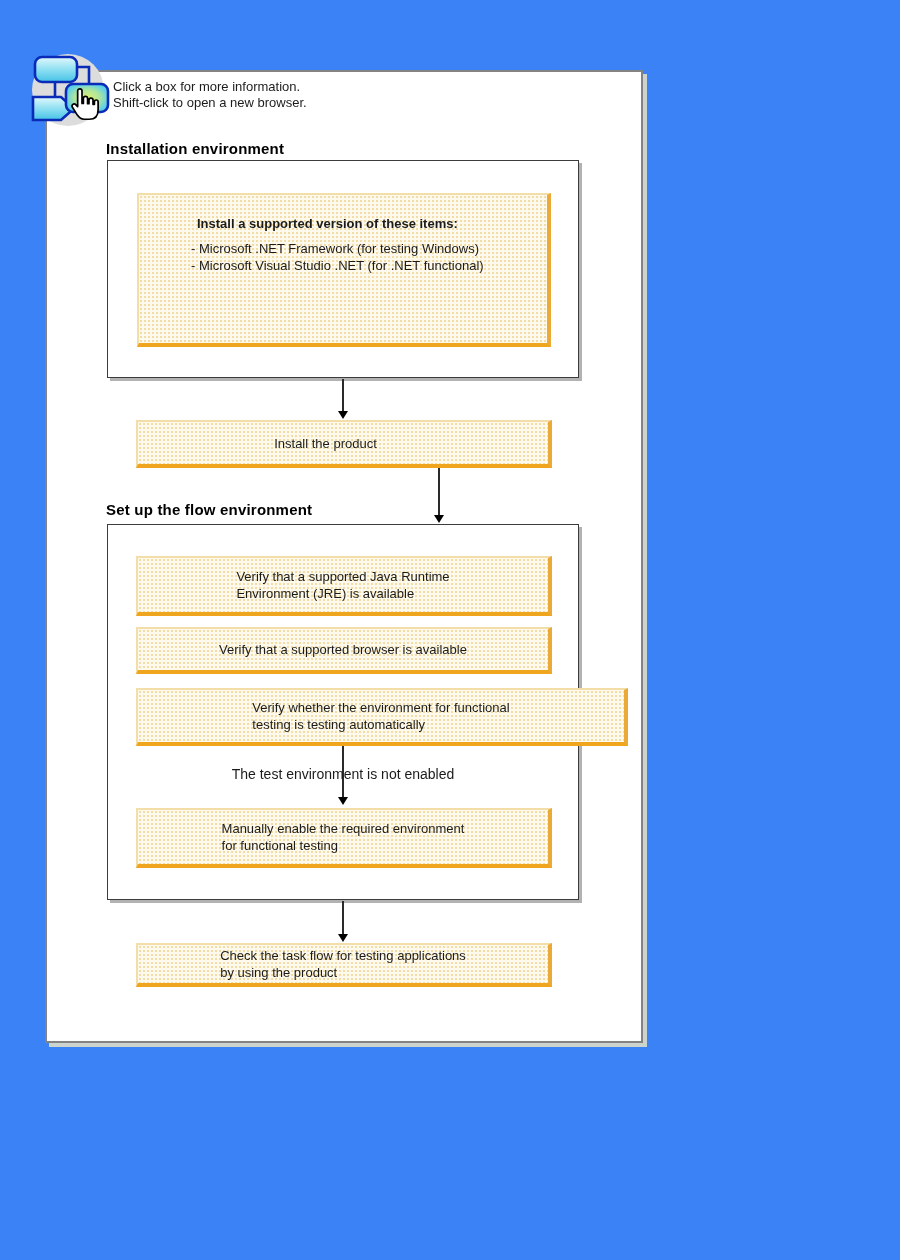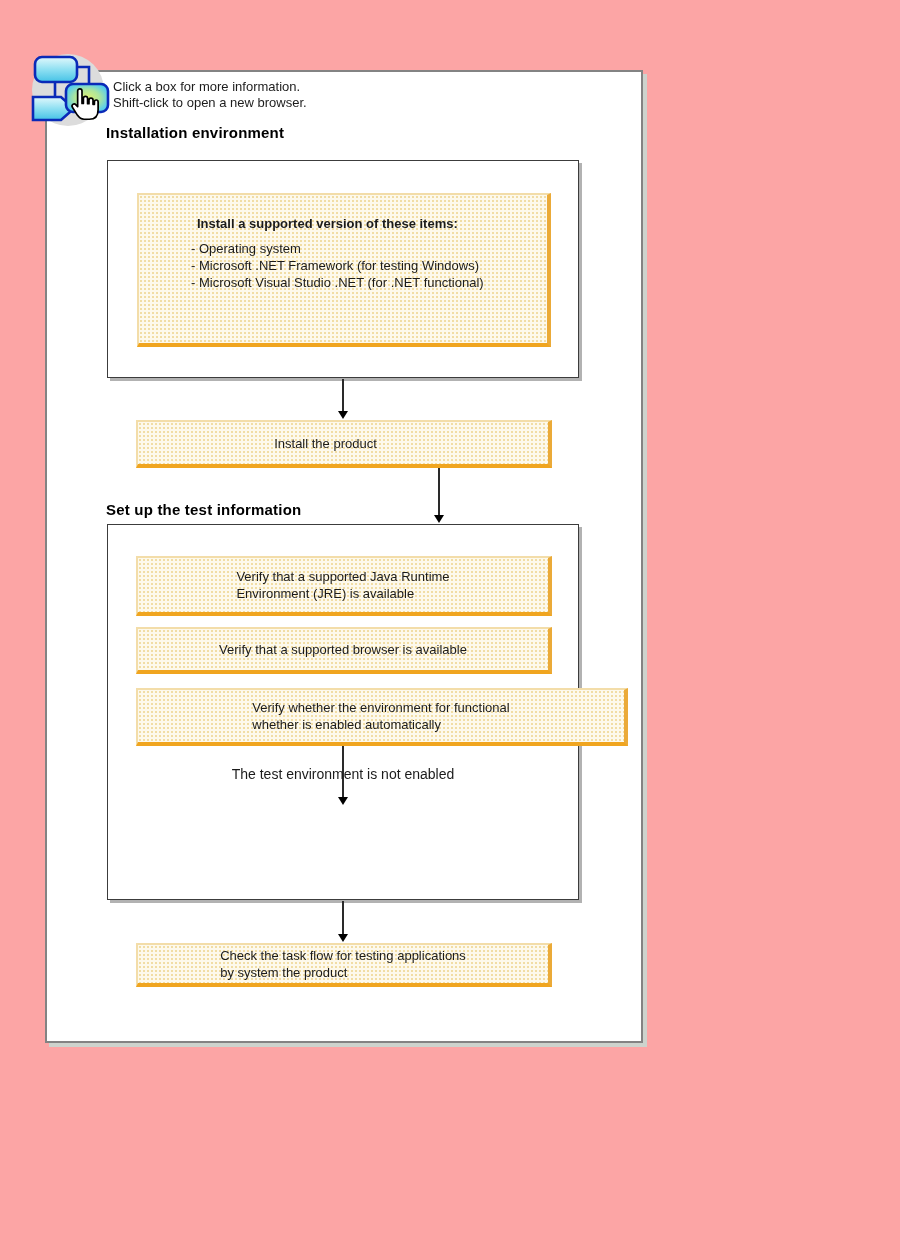--- a/index.html
+++ b/index.html
@@ -1,17 +1,17 @@
 <!DOCTYPE html>
 <html><head>
 <meta charset="utf-8">
 <style>
   html,body{margin:0;padding:0;background:#fff;}
   #page{
-    position:relative;width:900px;height:1260px;background:#fca5a5;overflow:hidden;
+    position:relative;width:900px;height:1260px;background:#3b82f6;overflow:hidden;
     font-family:"Liberation Sans","DejaVu Sans",sans-serif;color:#1b1b1b;
   }
   .outer-panel{
     position:absolute;left:45px;top:70px;width:594px;height:969px;
     background:#fff;border:2px solid #838383;
     box-shadow:4px 4px 0 0 #cdd3cd;
   }
   .instructions{
     position:absolute;left:113px;top:79px;font-size:13px;line-height:16px;color:#1c1c1c;
   }
@@ -79,76 +79,81 @@
       <path d="M29,31 V49 M51,17 H63 V36" fill="none" stroke="#0a2ab8" stroke-width="2.6"></path>
       <rect x="9" y="7" width="42" height="25" rx="7" fill="url(#cyanGrad)" stroke="#0a2ab8" stroke-width="2.6"></rect>
       <path d="M7,47 h28 l13,11.5 L35,70 H7 Z" fill="url(#cyanGrad)" stroke="#0a2ab8" stroke-width="2.6"></path>
       <rect x="40" y="34" width="42" height="28" rx="7" fill="url(#glowGrad)" stroke="#0a2ab8" stroke-width="2.6"></rect>
       <g transform="translate(40.5,37) scale(1.55)">
         <path d="M7.2,2.6 c0,-1.9 2.8,-1.9 2.8,0 V10.6 l0.9,0 V7.4 c0,-1.8 2.7,-1.8 2.7,0 V10.8 l0.9,0 V8.4 c0,-1.7 2.6,-1.7 2.6,0 V11.2 l0.9,0 V9.6 c0,-1.6 2.4,-1.6 2.4,0 V14.6 c0,4.3 -2.1,6.2 -5.7,6.2 h-3.4 c-1.9,0 -3,-0.8 -4.2,-2.5 L3.9,13.2 c-1.1,-1.6 0.9,-3.1 2.2,-1.7 l1.1,1.2 Z" fill="#ffffff" stroke="#000000" stroke-width="1.1" stroke-linejoin="round"></path>
       </g>
     </svg>
   </div>
 
-  <div class="section-title" style="top:124px;">Installation environment</div>
+  <div class="section-title" style="top:140px;">Installation environment</div>
 
   <div class="inner-container" style="top:160px;height:216px;"></div>
 
   <div class="ybox" style="left:137px;top:193px;width:414px;height:154px;"></div>
   <div class="items-box-content">
     <div class="items-title">Install a supported version of these items:</div>
-    <div class="item-line">- Operating system</div>
     <div class="item-line">- Microsoft .NET Framework (for testing Windows)</div>
     <div class="item-line">- Microsoft Visual Studio .NET (for .NET functional)</div>
   </div>
 
   <div class="vline" style="left:342px;top:379px;height:33px;"></div>
   <div class="ahead" style="left:338px;top:411px;"></div>
 
   <div class="ybox" style="left:136px;top:420px;width:416px;height:48px;padding-right:35px;">
     <div class="lines">
       <div>Install the product</div>
     </div>
   </div>
 
   <div class="vline" style="left:438px;top:468px;height:48px;"></div>
   <div class="ahead" style="left:434px;top:515px;"></div>
 
-  <div class="section-title" style="top:501px;">Set up the test information</div>
+  <div class="section-title" style="top:501px;">Set up the flow environment</div>
 
   <div class="inner-container" style="top:524px;height:374px;"></div>
 
   <div class="ybox" style="left:136px;top:556px;width:416px;height:60px;">
     <div class="lines">
       <div>Verify that a supported Java Runtime</div>
       <div>Environment (JRE) is available</div>
     </div>
   </div>
 
   <div class="ybox" style="left:136px;top:627px;width:416px;height:47px;">
     <div class="lines">
       <div>Verify that a supported browser is available</div>
     </div>
   </div>
 
   <div class="ybox" style="left:136px;top:688px;width:492px;height:58px;">
     <div class="lines">
       <div>Verify whether the environment for functional</div>
-      <div>whether is enabled automatically</div>
+      <div>testing is testing automatically</div>
     </div>
   </div>
 
   <div class="vline" style="left:342px;top:746px;height:52px;"></div>
   <div class="flow-label" style="left:193px;top:766px;width:300px;">The test environment is not enabled</div>
   <div class="ahead" style="left:338px;top:797px;"></div>
 
+  <div class="ybox" style="left:136px;top:808px;width:416px;height:60px;">
+    <div class="lines">
+      <div>Manually enable the required environment</div>
+      <div>for functional testing</div>
+    </div>
+  </div>
 
   <div class="vline" style="left:342px;top:901px;height:34px;"></div>
   <div class="ahead" style="left:338px;top:934px;"></div>
 
   <div class="ybox" style="left:136px;top:943px;width:416px;height:44px;">
     <div class="lines">
       <div>Check the task flow for testing applications</div>
-      <div>by system the product</div>
+      <div>by using the product</div>
     </div>
   </div>
 
 </div>
 
 </body></html>

